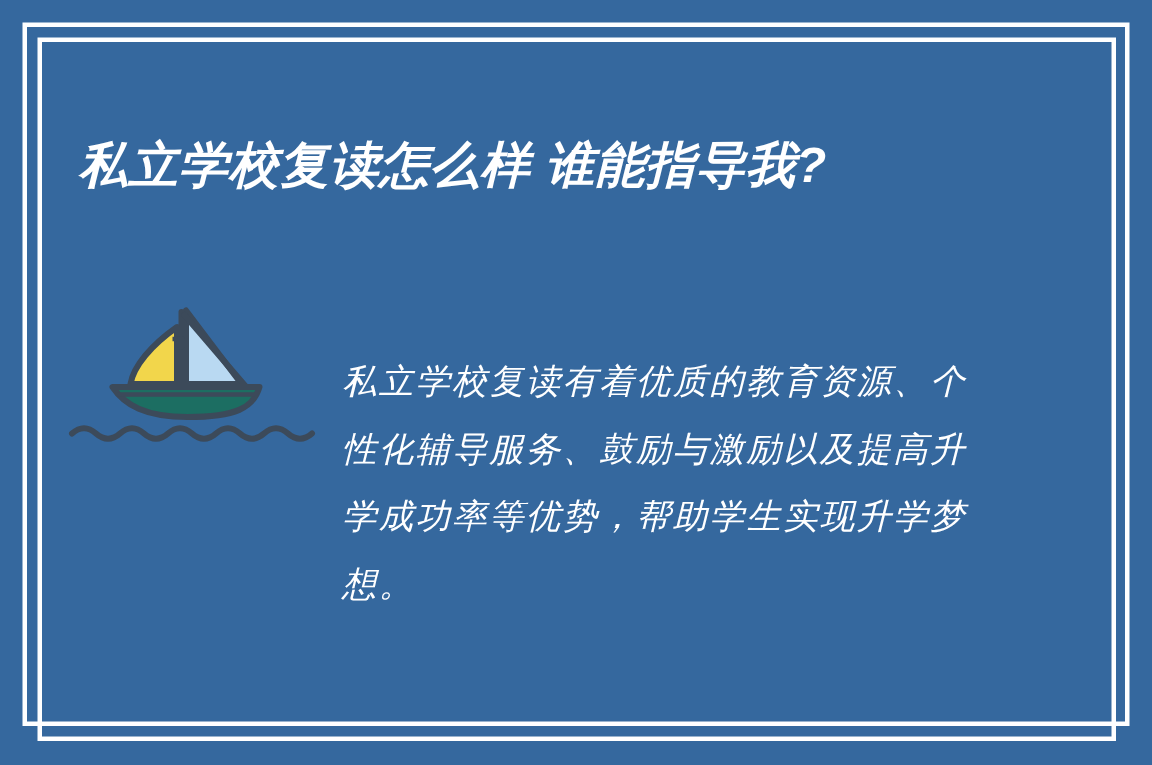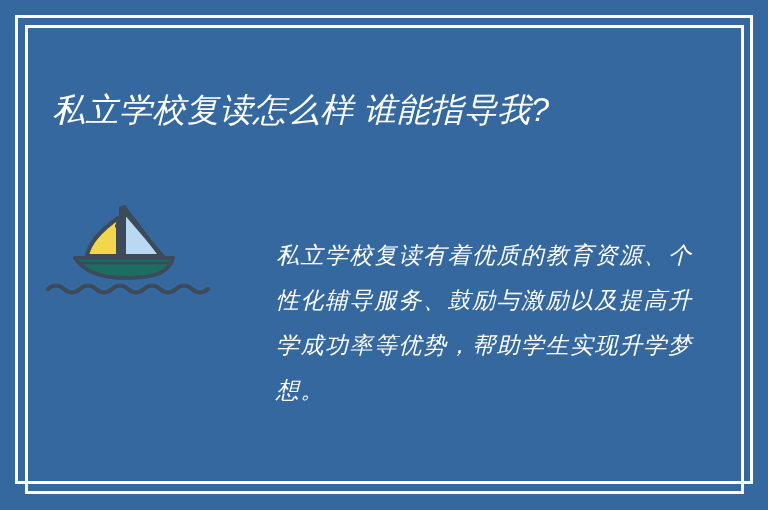--- a/index.html
+++ b/index.html
@@ -44,21 +44,21 @@
 
   
   #title {
     position: absolute;
     left: 52px;
     top: 63px;
     width: 600px;
     color: #ffffff;
     font-family: "Liberation Sans", "DejaVu Sans", sans-serif;
     font-size: 33px;
-    font-weight: normal;
+    font-weight: bold;
     font-style: italic;
     letter-spacing: 0.5px;
     line-height: 50px;
     white-space: normal;
     word-break: break-all;
   }
 
   
   #illustration {
     position: absolute;
@@ -79,21 +79,20 @@
     left: 228px;
     top: 210px;
     width: 420px;
     color: #ffffff;
     font-family: "DejaVu Sans", "Liberation Sans", sans-serif;
     font-size: 23px;
     font-style: italic;
     line-height: 45px;
     letter-spacing: 1.5px;
     text-align: left;
-    margin-left: 48px;
   }
 </style>
 </head>
 <body>
 
 <div id="canvas">
 
   <div class="frame frame-outer"></div>
   <div class="frame frame-inner"></div>
 

